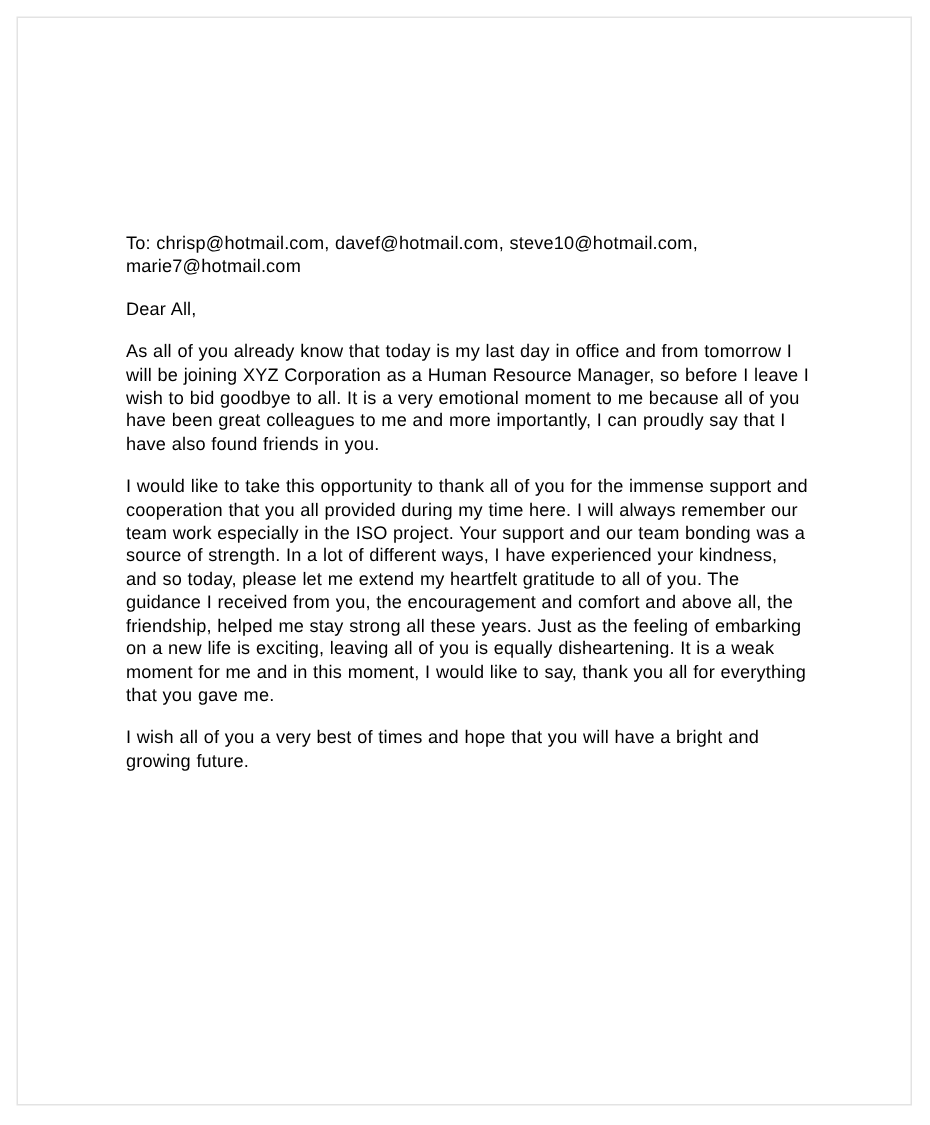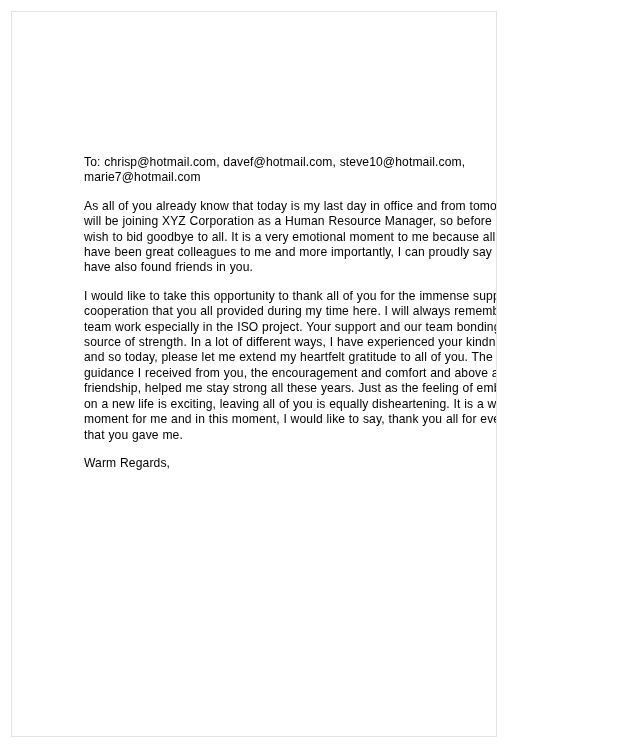--- a/index.html
+++ b/index.html
@@ -10,21 +10,21 @@
   body {
     width: 620px;
     height: 750px;
     font-family: "Liberation Sans", sans-serif;
     -webkit-font-smoothing: antialiased;
   }
   #page {
     position: absolute;
     left: 11px;
     top: 11px;
-    width: 486px;
+    width: 597px;
     height: 726px;
     background: #ffffff;
     border: 1px solid #e3e3e3;
     box-sizing: border-box;
     overflow: hidden;
   }
   #letter {
     position: absolute;
     left: 72px;
     top: 143px;
@@ -46,22 +46,23 @@
 </style>
 </head>
 <body>
 
 <div id="page">
   <div id="letter">
 
     <p class="block">To: chrisp@hotmail.com, davef@hotmail.com, steve10@hotmail.com, marie7@hotmail.com</p>
 
 
+    <p class="block">Dear All,</p>
 
     <p class="block">As all of you already know that today is my last day in office and from tomorrow I will be joining XYZ Corporation as a Human Resource Manager, so before I leave I wish to bid goodbye to all. It is a very emotional moment to me because all of you have been great colleagues to me and more importantly, I can proudly say that I have also found friends in you.</p>
 
     <p class="block">I would like to take this opportunity to thank all of you for the immense support and cooperation that you all provided during my time here. I will always remember our team work especially in the ISO project. Your support and our team bonding was a source of strength. In a lot of different ways, I have experienced your kindness, and so today, please let me extend my heartfelt gratitude to all of you. The guidance I received from you, the encouragement and comfort and above all, the friendship, helped me stay strong all these years. Just as the feeling of embarking on a new life is exciting, leaving all of you is equally disheartening. It is a weak moment for me and in this moment, I would like to say, thank you all for everything that you gave me.</p>
 
+    <p class="block">I wish all of you a very best of times and hope that you will have a bright and growing future.</p>
 
-    <p class="block">Warm Regards,</p>
 
   </div>
 </div>
 
 </body></html>

